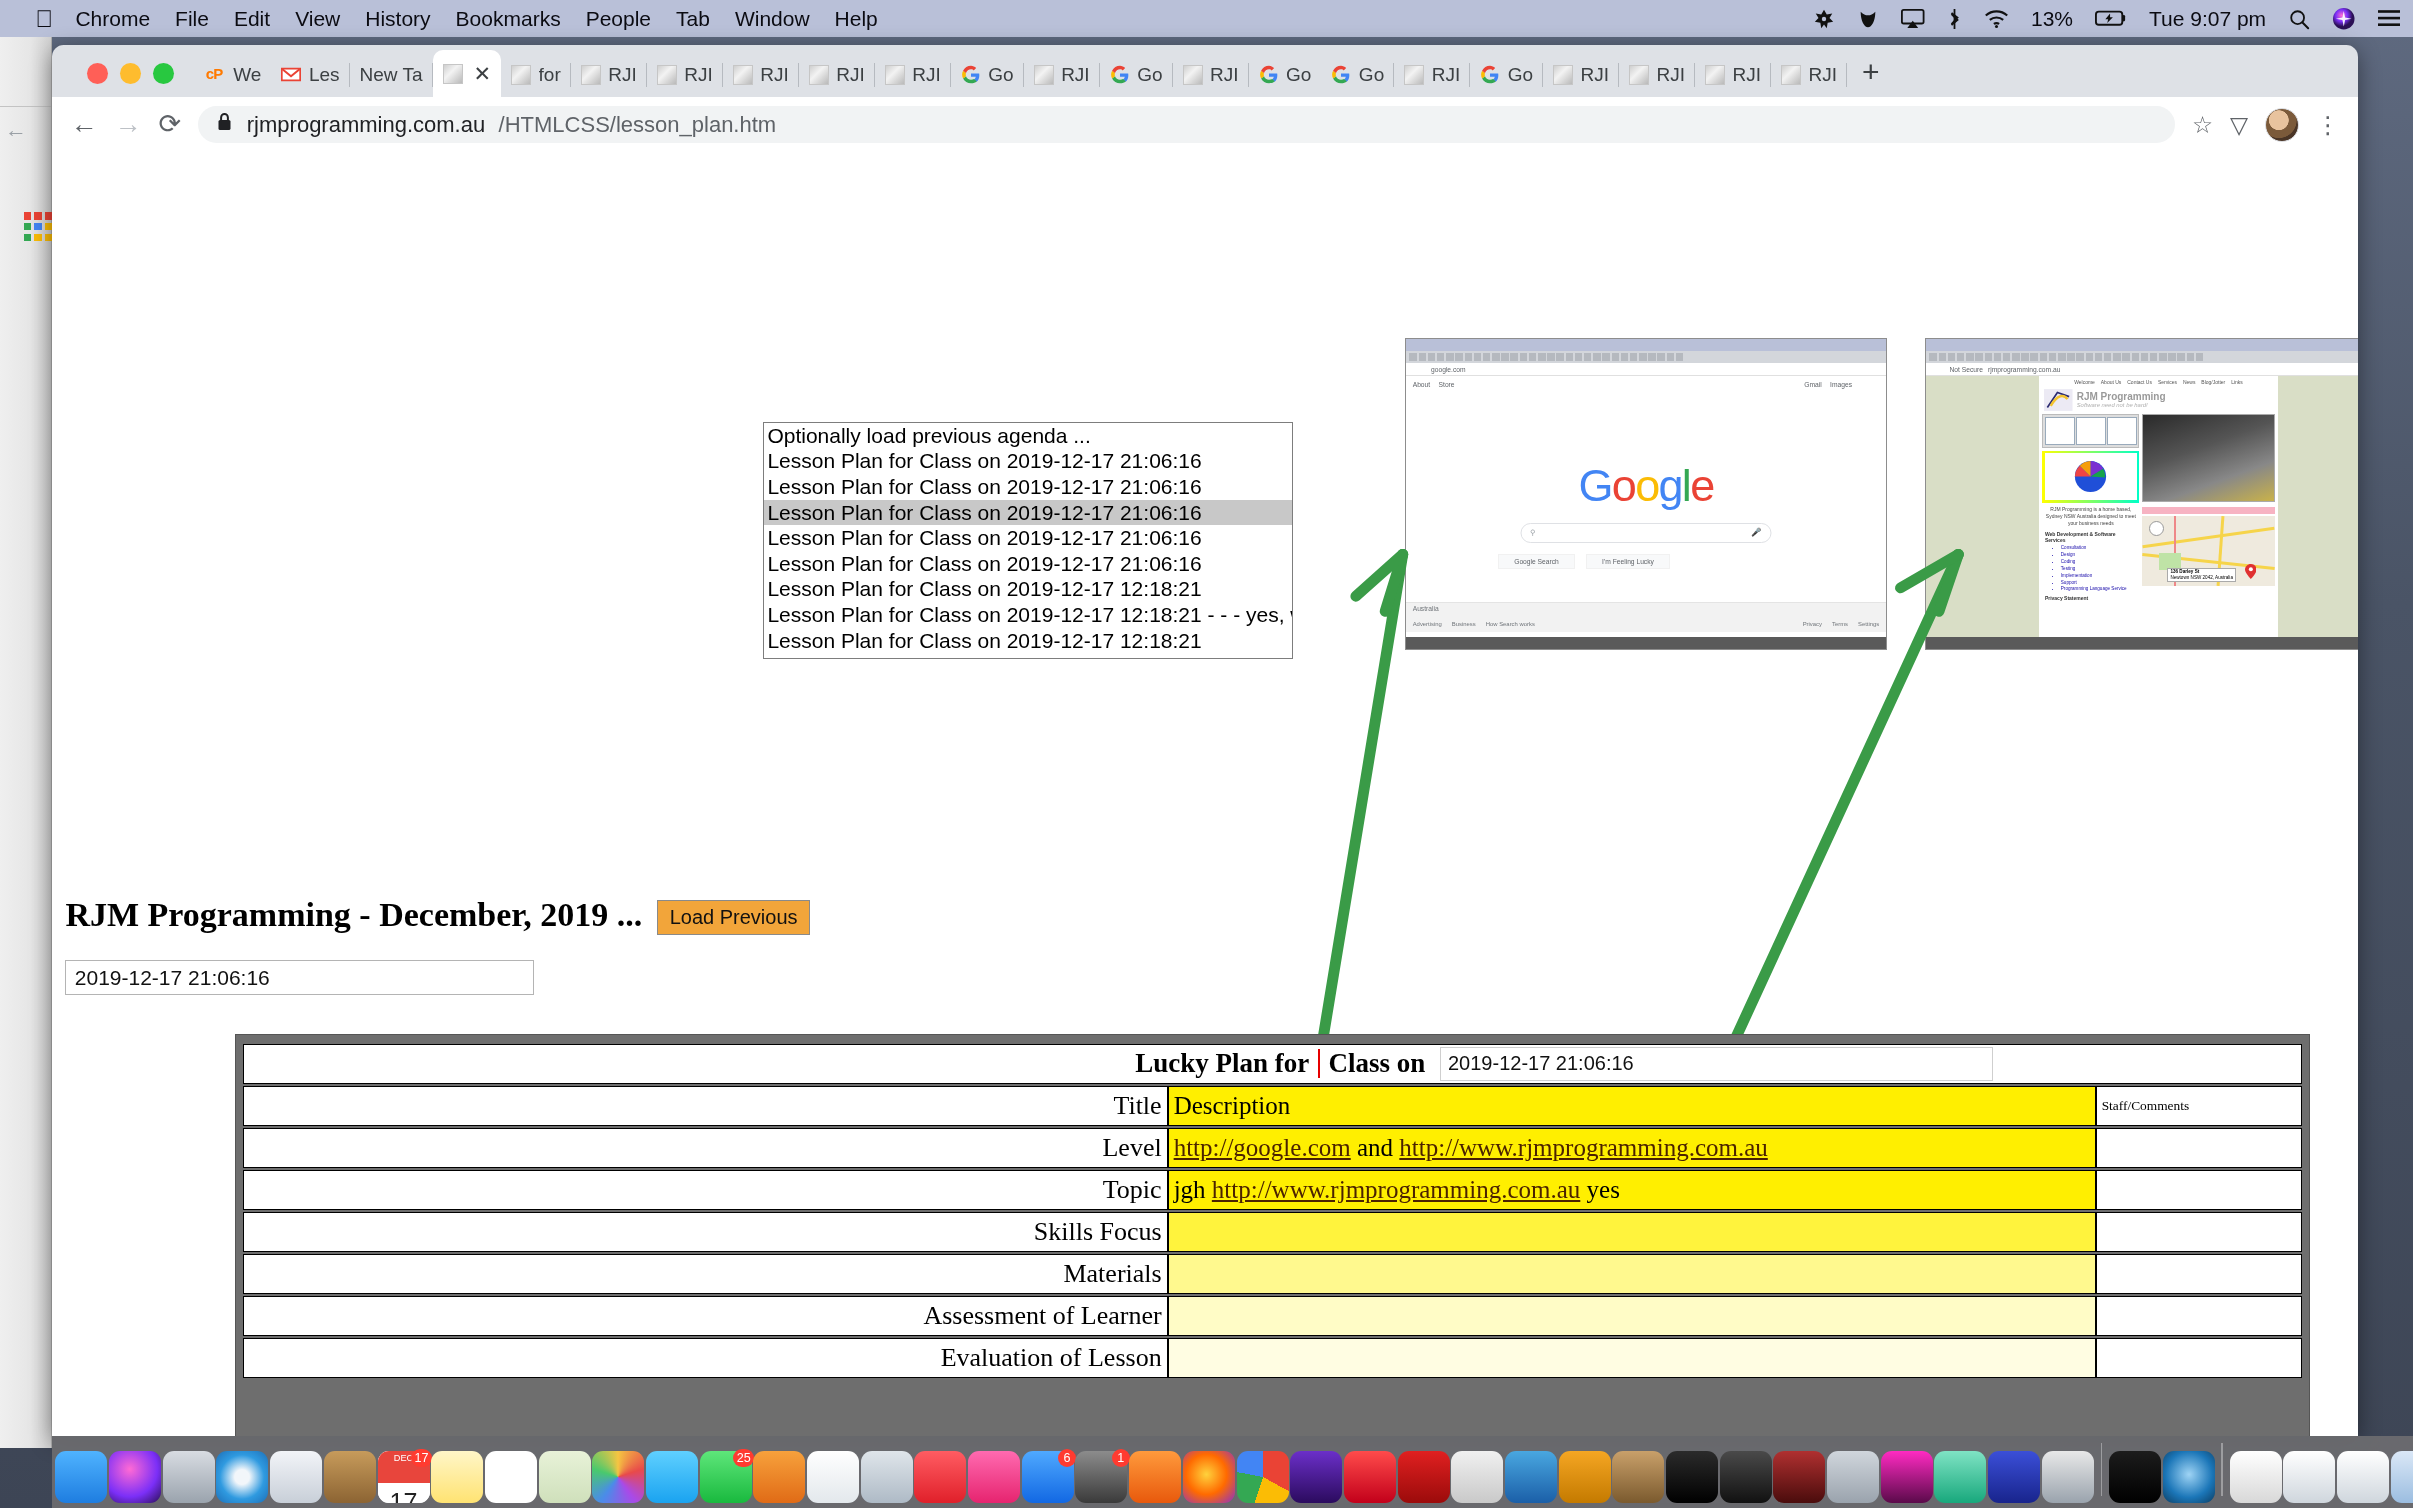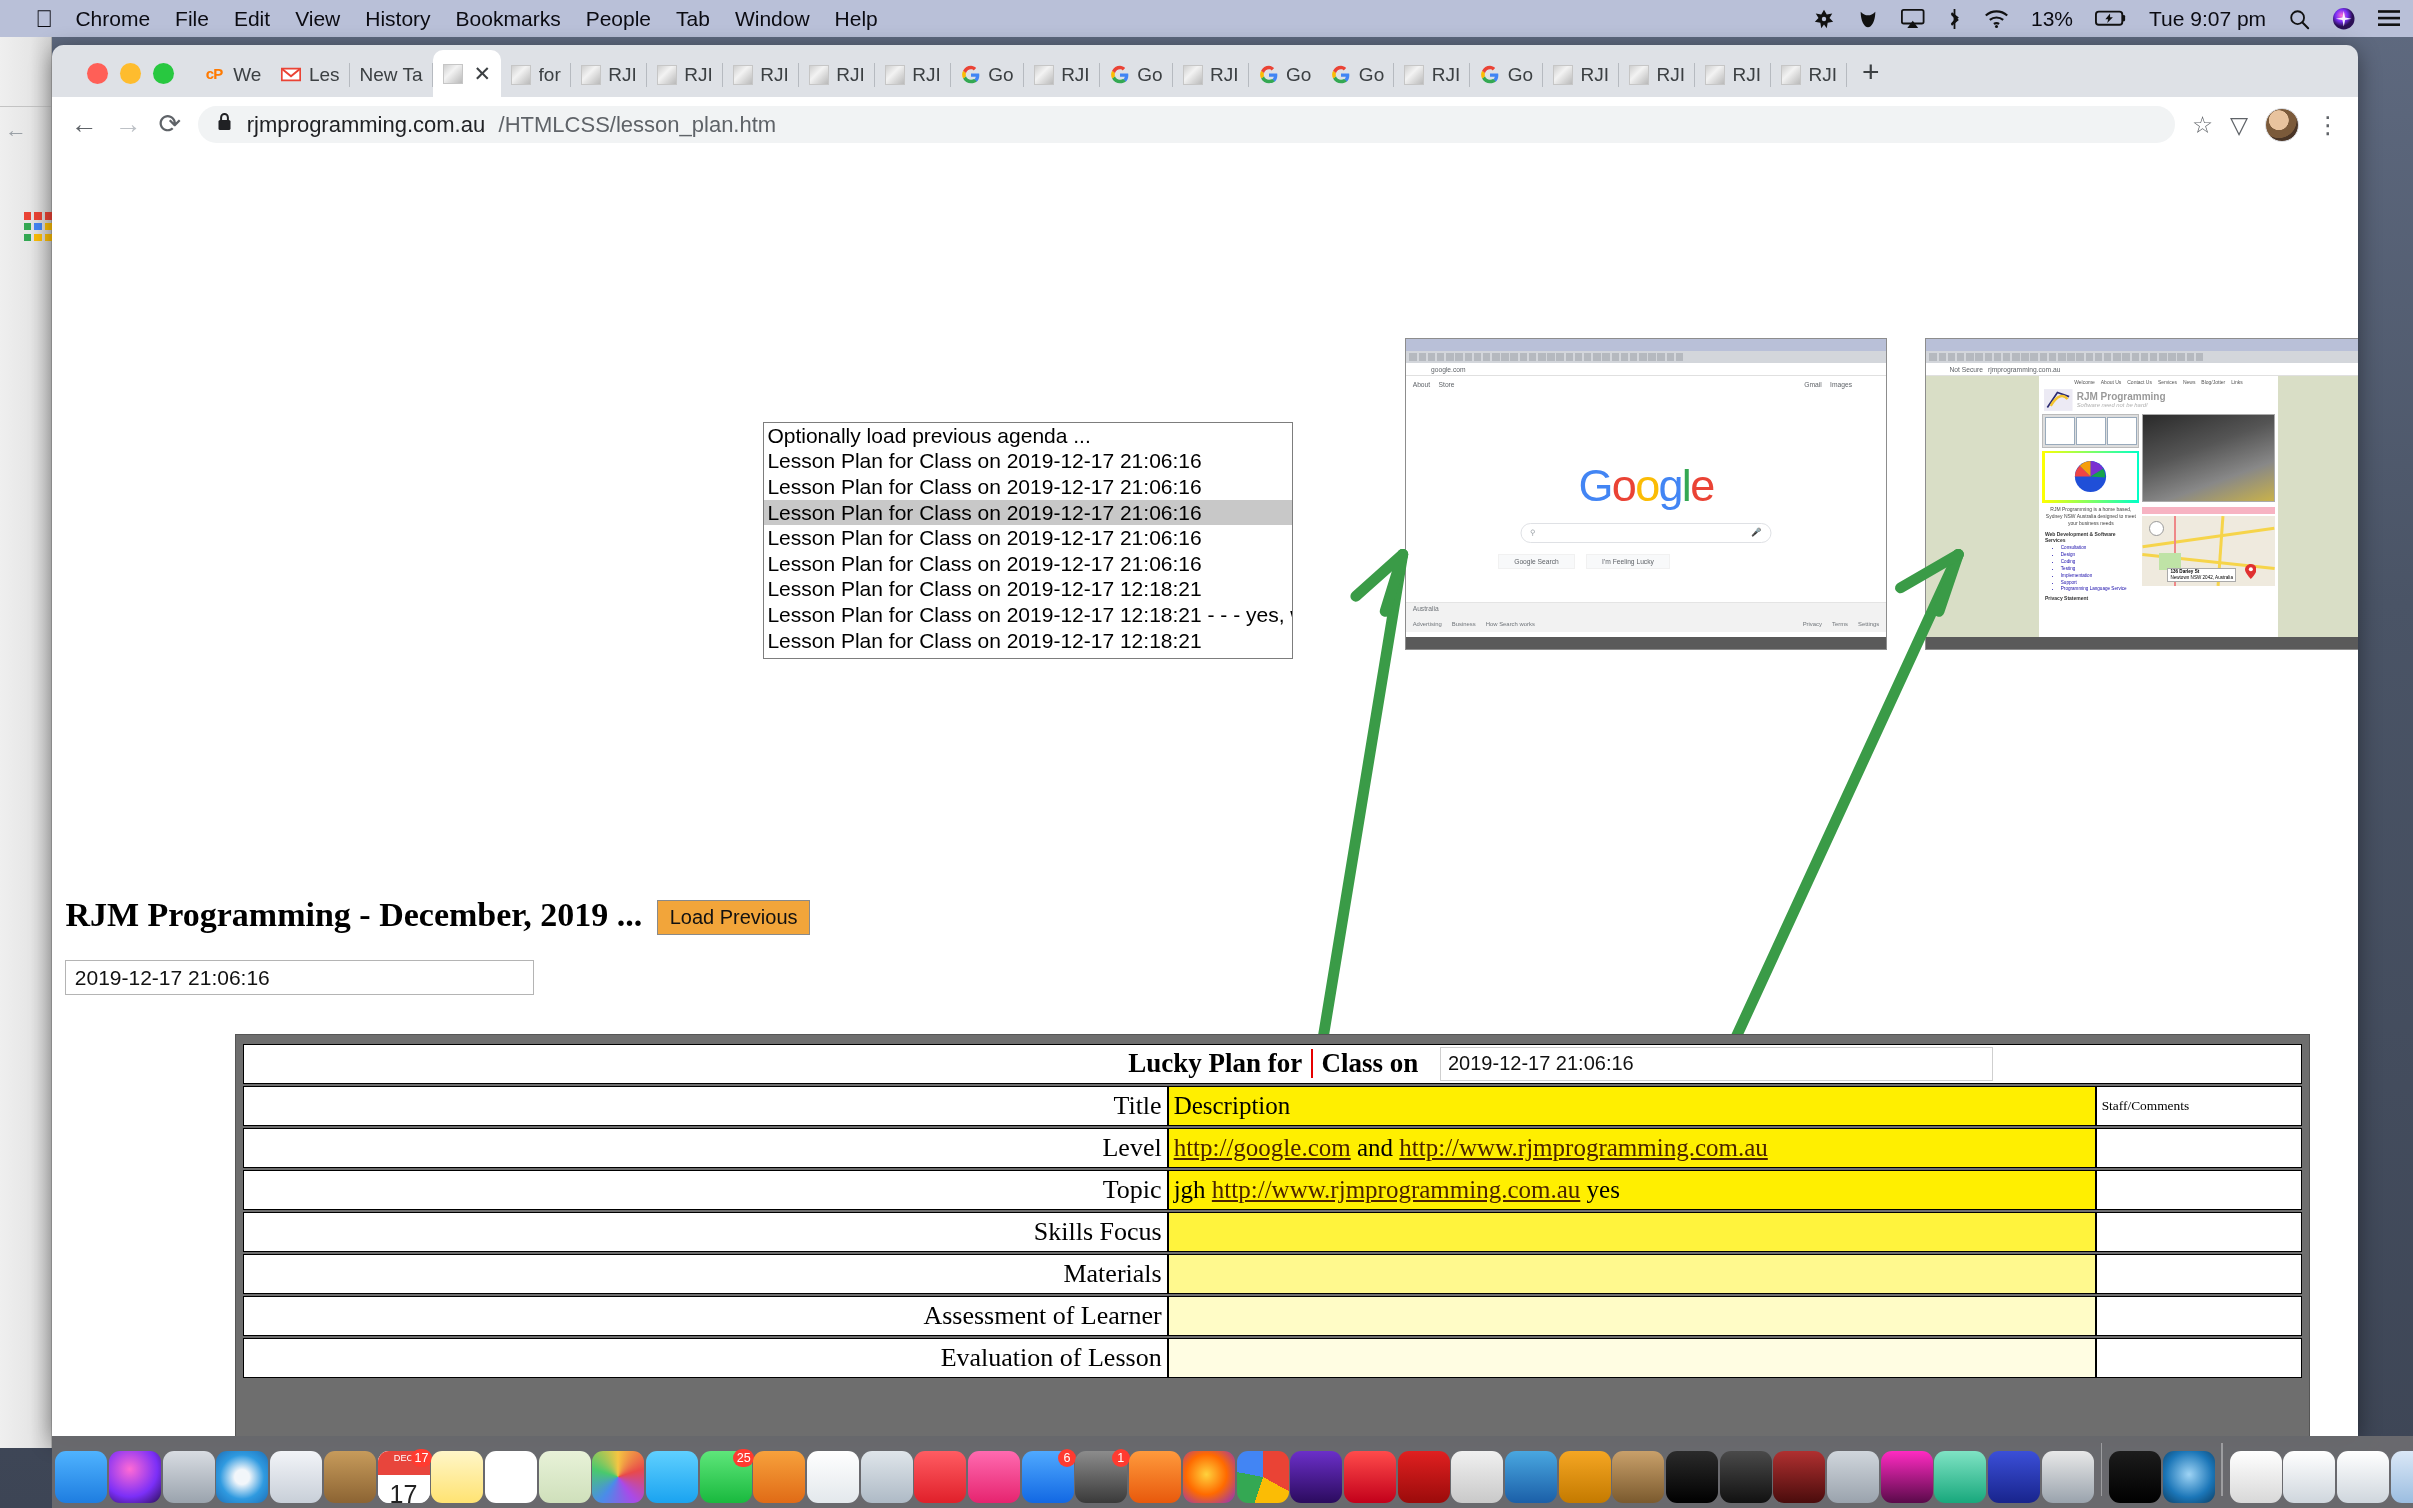--- a/index.html
+++ b/index.html
@@ -213,21 +213,21 @@
     font-family: "Liberation Serif", serif;
   }
   table#lesson td { border: 1.7px solid #000; background:#fff; height: 40px; vertical-align: middle; }
   td.lbl { text-align: right; padding-right: 5px; font-size: 26px; color:#000; width: 913px; }
   td.val { font-size: 25px; color:#000; padding-left: 5px; width: 916px; }
   td.staff { width: 204px; }
   td.hdr { text-align: right; padding-right: 0; }
   .hdrline { display:flex; align-items:center; justify-content:flex-end; gap: 0; }
   .hdrline .t1 { font-size: 27px; font-weight: bold; }
   .hdrline .caret { width: 2.5px; height: 28.5px; background: #e60000; margin: 0 8.4px; }
-  .hdrline .t2 { font-size: 27px; font-weight: bold; margin-right: 22px; }
+  .hdrline .t2 { font-size: 27px; font-weight: bold; margin-right: 15px; }
   .hdrline input {
     width: 553px; height: 34px; font-family: "Liberation Sans", sans-serif;
     font-size: 20px; padding: 0 6.7px; border: 0.8px solid #cfcfcf; background:#fff; color:#111;
   }
   a.lnk { color:#4b2200; text-decoration: underline; }
 
   
   #dock {
     position: absolute; left: 52px; bottom: 0; width: 2362px; height: 72px;
     background: rgba(108,108,112,.92);
@@ -793,21 +793,21 @@
 
 <div id="dock">
     <div class="dicon" style="background: linear-gradient(rgb(79, 179, 255), rgb(30, 125, 224));"></div>
     <div class="dicon" style="background: radial-gradient(circle at 40% 35%, rgb(255, 106, 213), rgb(123, 47, 247) 60%, rgb(43, 16, 85));"></div>
     <div class="dicon" style="background: linear-gradient(rgb(216, 220, 226), rgb(154, 163, 173));"></div>
     <div class="dicon" style="background: radial-gradient(circle, rgb(242, 246, 250) 20%, rgb(47, 154, 224) 60%, rgb(29, 111, 184));"></div>
     <div class="dicon" style="background: linear-gradient(rgb(242, 244, 248), rgb(200, 207, 216));"></div>
     <div class="dicon" style="background: linear-gradient(rgb(199, 155, 91), rgb(140, 100, 51));"></div>
     <div class="dicon" style="background: rgb(255, 255, 255);">
       <div style="position:absolute;inset:0;border-radius:11px;overflow:hidden;background:#fff;">
-        <div style="height:24px;background:#e8453c;color:#fff;font-size:9.2px;text-align:center;line-height:14.2px;font-family:'Liberation Sans',sans-serif;">DEC</div>
+        <div style="height:32px;background:#e8453c;color:#fff;font-size:9.2px;text-align:center;line-height:14.2px;font-family:'Liberation Sans',sans-serif;">DEC</div>
         <div style="font-size:25px;text-align:center;color:#222;line-height:38px;font-family:'Liberation Sans',sans-serif;">17</div>
       </div>
       <span class="badge">17</span>
     </div>
     <div class="dicon" style="background: linear-gradient(rgb(255, 246, 200), rgb(255, 227, 114));"></div>
     <div class="dicon" style="background: rgb(255, 255, 255);"></div>
     <div class="dicon" style="background: linear-gradient(rgb(232, 242, 216), rgb(207, 224, 187));"></div>
     <div class="dicon" style="background: conic-gradient(rgb(245, 197, 66), rgb(232, 74, 74), rgb(169, 74, 232), rgb(74, 140, 232), rgb(73, 201, 109), rgb(245, 197, 66));"></div>
     <div class="dicon" style="background: linear-gradient(rgb(95, 208, 255), rgb(26, 163, 240));"></div>
     <div class="dicon" style="background: linear-gradient(rgb(94, 230, 122), rgb(25, 185, 62));">

